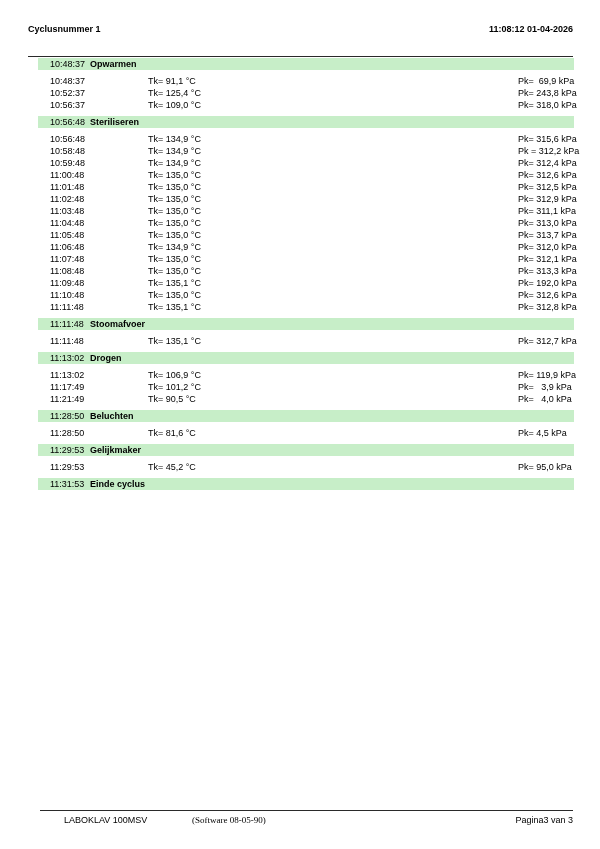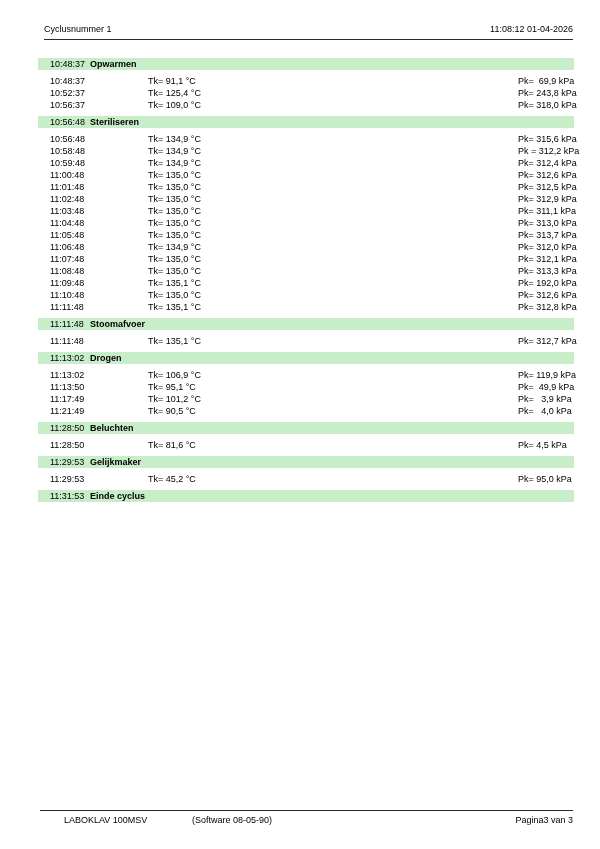--- a/index.html
+++ b/index.html
@@ -11,24 +11,25 @@
   body{
     width:600px;height:849px;position:relative;overflow:hidden;
     font-family:"Liberation Sans", sans-serif;
     font-size:9px;color:#000;
     -webkit-font-smoothing:antialiased;
   }
   .page{position:absolute;inset:0;background:#fff;}
 
   
   .header{
-    position:absolute;left:44px;right:27px;top:24px;
+    position:absolute;left:28px;right:27px;top:24px;
     display:flex;justify-content:space-between;align-items:flex-end;
-    padding-bottom:5px;border-bottom:1px solid var(--rule-color);
+    padding-bottom:22px;border-bottom:1px solid var(--rule-color);
     line-height:10px;
+    font-weight:bold;
   }
 
   
   .sections{position:absolute;left:38px;right:26px;top:58px;}
   .section{margin-bottom:5px;}
   .band{
     display:flex;align-items:center;height:12px;line-height:12px;
     background:var(--band-color);margin-bottom:5px;
   }
   .band-time{display:inline-block;padding-left:12px;width:40px;}
@@ -39,21 +40,21 @@
   .row .tk{position:absolute;left:110px;white-space:pre;}
   .row .pk{position:absolute;left:480px;white-space:pre;}
 
   
   .footer{
     position:absolute;left:40px;right:27px;top:810px;
     border-top:1px solid var(--rule-color);
     padding-top:4px;line-height:10px;
   }
   .footer .left{float:left;padding-left:24px;}
-  .footer .mid{position:absolute;left:152px;top:4px;}
+  .footer .mid{position:absolute;left:152px;top:4px;font-family:Liberation Serif, serif;}
   .footer .right{float:right;}
 </style>
 </head>
 <body>
 
 <div class="page">
 
   <div class="header">
     <span>Cyclusnummer 1</span>
     <span>11:08:12 01-04-2026</span>
@@ -204,25 +205,20 @@
       <span class="band-time">11:13:02</span>
       <span class="band-name">Drogen</span>
     </div>
     <div class="rows">
   <div class="row">
     <span class="time">11:13:02</span>
     <span class="tk">Tk= 106,9 °C</span>
     <span class="pk">Pk= 119,9 kPa</span>
   </div>
 
-  <div class="row">
-    <span class="time">11:13:50</span>
-    <span class="tk">Tk= 95,1 °C</span>
-    <span class="pk">Pk=  49,9 kPa</span>
-  </div>
 
   <div class="row">
     <span class="time">11:17:49</span>
     <span class="tk">Tk= 101,2 °C</span>
     <span class="pk">Pk=   3,9 kPa</span>
   </div>
 
   <div class="row">
     <span class="time">11:21:49</span>
     <span class="tk">Tk= 90,5 °C</span>

